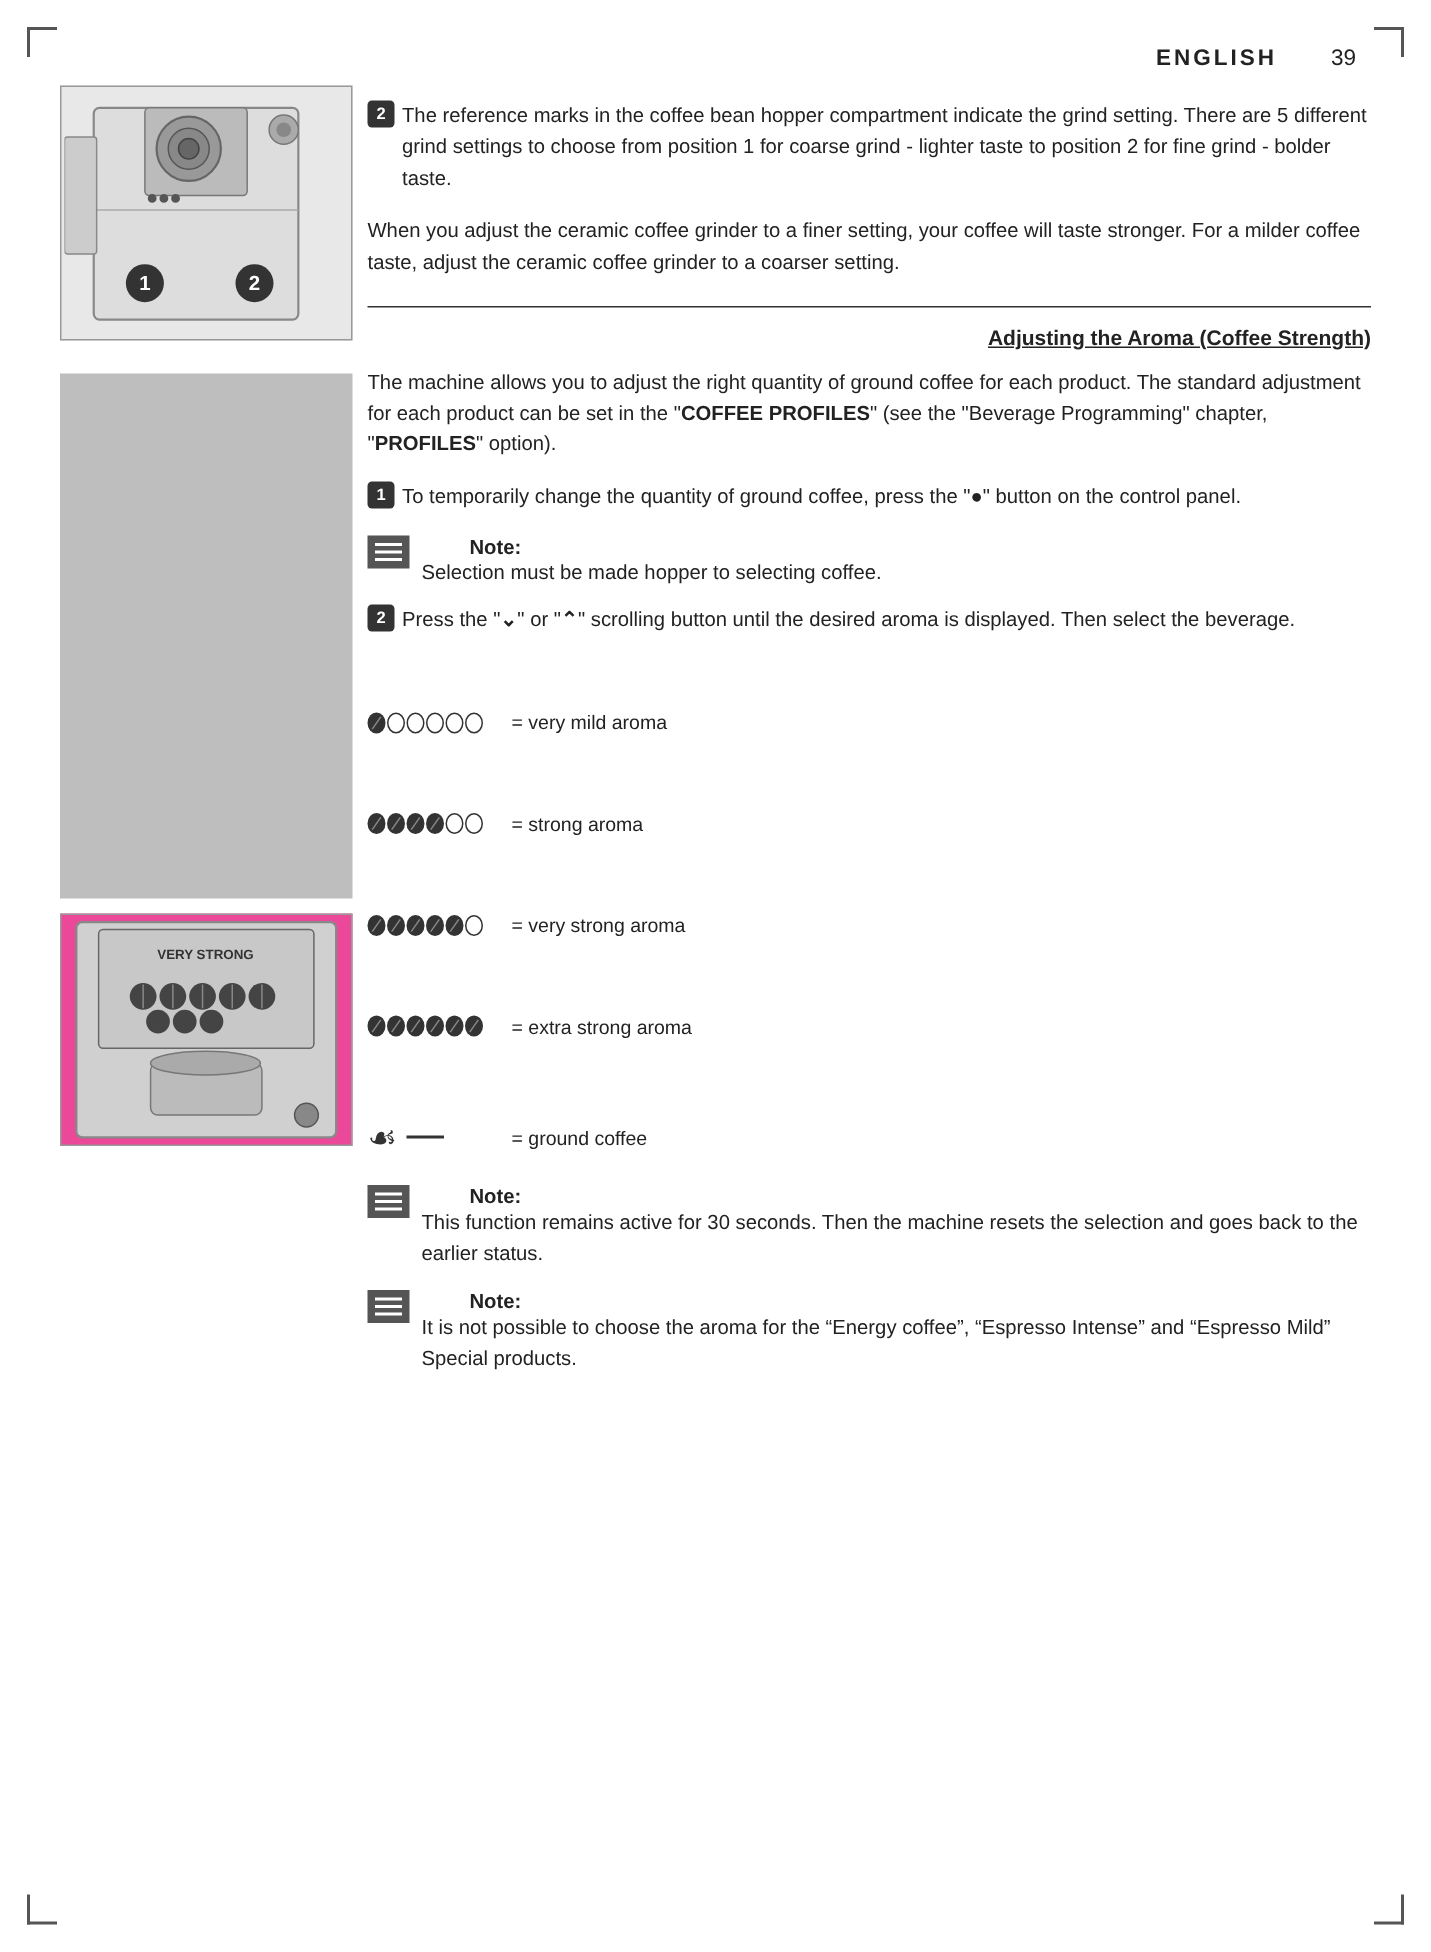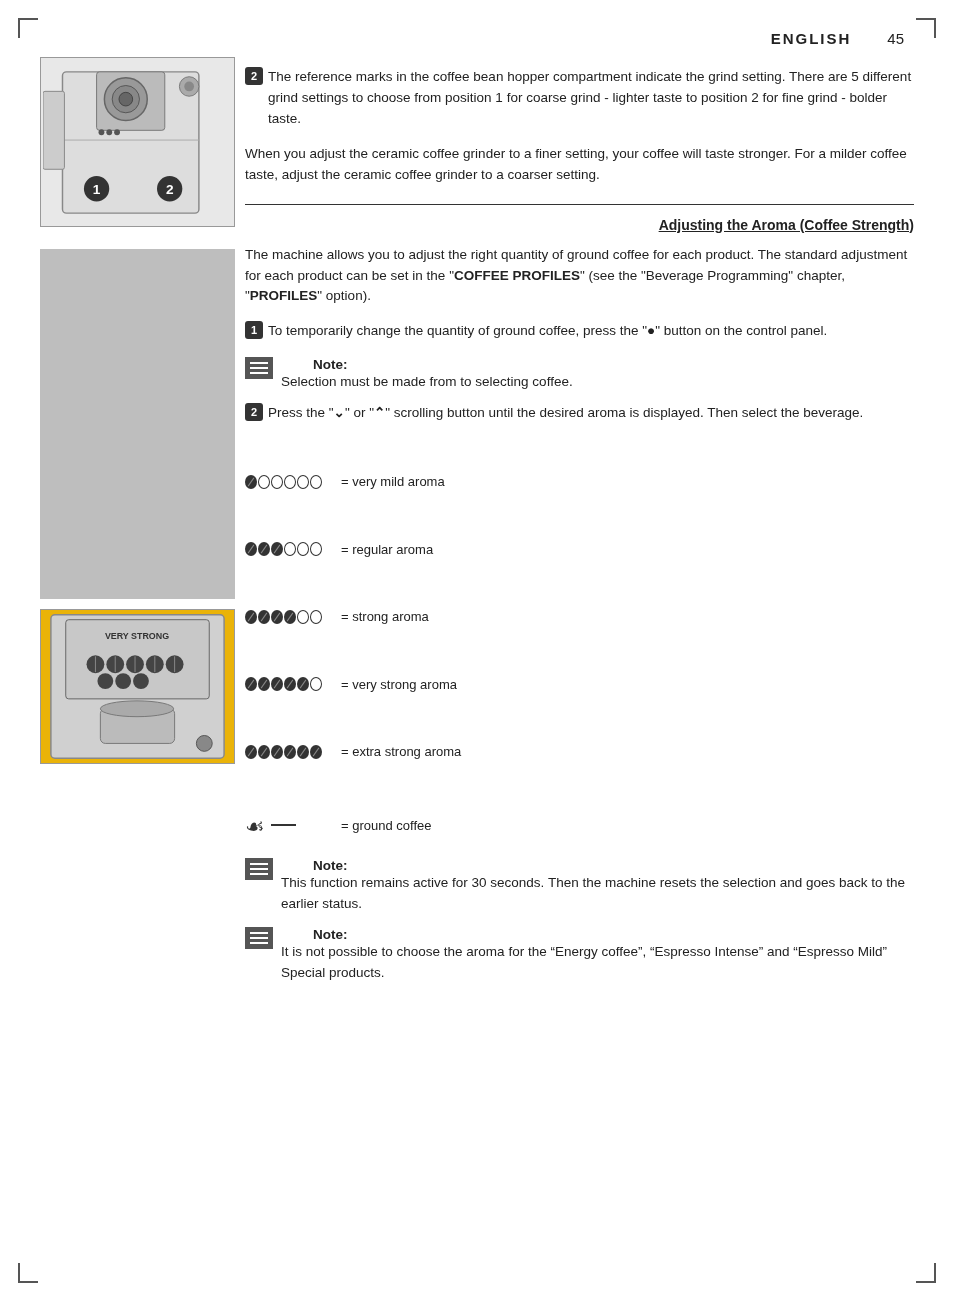--- a/index.html
+++ b/index.html
@@ -61,21 +61,21 @@
     .machine-top-svg {
       width: 190px;
       height: 165px;
     }
 
     
     .image-bottom {
       width: 195px;
       height: 155px;
       border: 1.5px solid #999;
-      background: #eab308;
+      background: #ec4899;
       margin-top: 10px;
       display: flex;
       align-items: center;
       justify-content: center;
       overflow: hidden;
     }
 
     
     .right-col {
       flex: 1;
@@ -258,21 +258,21 @@
 </head>
 <body>
 
 <div class="corner-mark corner-tl"></div>
 <div class="corner-mark corner-tr"></div>
 <div class="corner-mark corner-bl"></div>
 <div class="corner-mark corner-br"></div>
 
 <div class="page-header">
   <span class="page-header-text">ENGLISH</span>
-  <span class="page-number">45</span>
+  <span class="page-number">39</span>
 </div>
 
 <div class="full-layout">
 
   <div class="left-panel">
 
     <div class="image-top">
       <svg class="machine-top-svg" viewBox="0 0 195 165" xmlns="http://www.w3.org/2000/svg">
 
         <rect x="20" y="10" width="140" height="145" rx="4" fill="#ddd" stroke="#888" stroke-width="1.5"></rect>
@@ -364,21 +364,21 @@
     <div class="note-block">
       <div class="note-icon">
         <div class="note-icon-lines">
           <div class="note-icon-line"></div>
           <div class="note-icon-line"></div>
           <div class="note-icon-line"></div>
         </div>
       </div>
       <div>
         <span class="note-label">Note:</span><br>
-        <span class="note-content">Selection must be made from to selecting coffee.</span>
+        <span class="note-content">Selection must be made hopper to selecting coffee.</span>
       </div>
     </div>
 
     <div class="step-block">
       <span class="step-num">2</span>
       <span class="step-text">
         Press the "<strong>⌄</strong>" or "<strong>⌃</strong>" scrolling button until the desired aroma is displayed. Then select the beverage.
       </span>
     </div>
 
@@ -390,31 +390,20 @@
           <span class="bean-empty"></span>
           <span class="bean-empty"></span>
           <span class="bean-empty"></span>
           <span class="bean-empty"></span>
           <span class="bean-empty"></span>
         </div>
         <span>= very mild aroma</span>
       </div>
 
 
-      <div class="aroma-row">
-        <div class="aroma-icons">
-          <span class="bean-icon"></span>
-          <span class="bean-icon"></span>
-          <span class="bean-icon"></span>
-          <span class="bean-empty"></span>
-          <span class="bean-empty"></span>
-          <span class="bean-empty"></span>
-        </div>
-        <span>= regular aroma</span>
-      </div>
 
       <div class="aroma-row">
         <div class="aroma-icons">
           <span class="bean-icon"></span>
           <span class="bean-icon"></span>
           <span class="bean-icon"></span>
           <span class="bean-icon"></span>
           <span class="bean-empty"></span>
           <span class="bean-empty"></span>
         </div>

